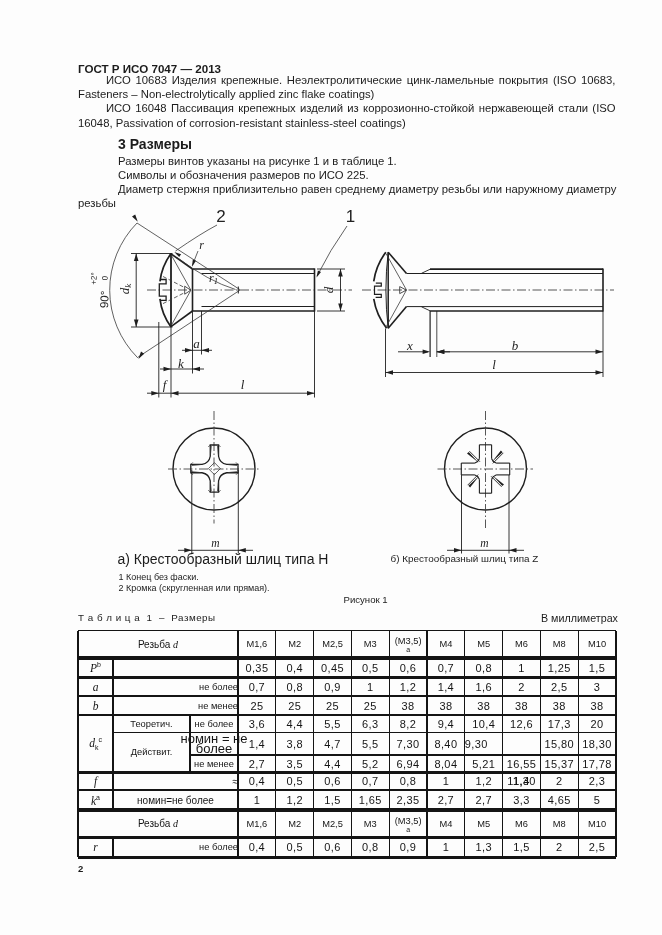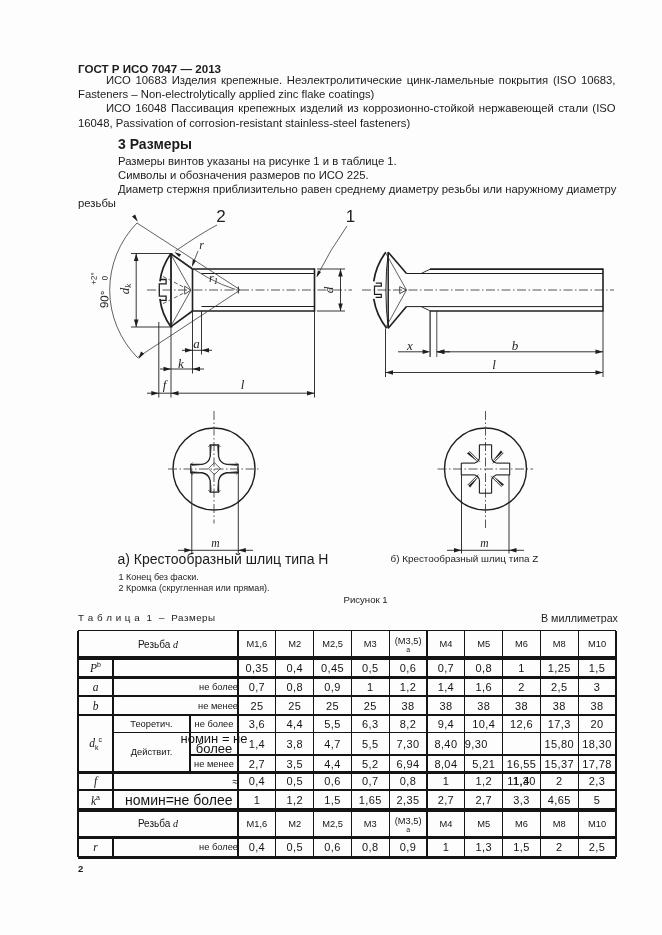--- a/index.html
+++ b/index.html
@@ -8,21 +8,21 @@
 svg{position:absolute;left:0;top:0;}
 .cell{position:absolute;display:flex;align-items:center;justify-content:center;
  font-size:11px;color:#151515;}
 .hline,.vline{position:absolute;background:#141414;}
 i.sym{font-family:"Liberation Serif",serif;font-style:italic;}
 </style></head><body>
 <div class="t" style="left:78px;top:61.5px;font-size:11.6px;font-weight:bold;letter-spacing:0;line-height:14.3px;"><span style="white-space:nowrap">ГОСТ Р ИСО 7047 — 2013</span></div>
 <div class="t" style="left:106px;top:72.8px;font-size:11.3px;word-spacing:1.6px;line-height:14.3px">ИСО 10683 Изделия крепежные. Неэлектролитические цинк-ламельные покрытия (ISO 10683,</div>
 <div class="t" style="left:78px;top:87.1px;font-size:11.3px;font-weight:normal;letter-spacing:0;line-height:14.3px;"><span style="white-space:nowrap">Fasteners – Non-electrolytically applied zinc flake coatings)</span></div>
 <div class="t" style="left:106px;top:101.4px;font-size:11.3px;word-spacing:1.2px;line-height:14.3px">ИСО 16048 Пассивация крепежных изделий из коррозионно-стойкой нержавеющей стали (ISO</div>
-<div class="t" style="left:78px;top:115.7px;font-size:11.3px;font-weight:normal;letter-spacing:0;line-height:14.3px;"><span style="white-space:nowrap">16048, Passivation of corrosion-resistant stainless-steel fasteners)</span></div>
+<div class="t" style="left:78px;top:115.7px;font-size:11.3px;font-weight:normal;letter-spacing:0;line-height:14.3px;"><span style="white-space:nowrap">16048, Passivation of corrosion-resistant stainless-steel coatings)</span></div>
 <div class="t" style="left:118px;top:137px;font-size:14px;font-weight:bold;letter-spacing:0;line-height:14.3px;"><span style="white-space:nowrap">3 Размеры</span></div>
 <div class="t" style="left:118px;top:153.5px;font-size:11.3px;font-weight:normal;letter-spacing:0;line-height:14.3px;"><span style="white-space:nowrap">Размеры винтов указаны на рисунке 1 и в таблице 1.</span></div>
 <div class="t" style="left:118px;top:167.8px;font-size:11.3px;font-weight:normal;letter-spacing:0;line-height:14.3px;"><span style="white-space:nowrap">Символы и обозначения размеров по ИСО 225.</span></div>
 <div class="t" style="left:118px;top:182.1px;font-size:11.3px;line-height:14.3px">Диаметр стержня приблизительно равен среднему диаметру резьбы или наружному диаметру</div>
 <div class="t" style="left:78px;top:196.4px;font-size:11.3px;font-weight:normal;letter-spacing:0;line-height:14.3px;"><span style="white-space:nowrap">резьбы</span></div>
 <svg width="662" height="935" viewBox="0 0 662 935">
     <line x1="147" y1="290.0" x2="352" y2="290.0" stroke="#444" stroke-width="0.9" stroke-dasharray="9 2.5 1.5 2.5" stroke-linecap="butt"></line>
     <line x1="193" y1="269" x2="314.5" y2="269" stroke="#1f1f1f" stroke-width="1.6" stroke-linecap="butt"></line>
     <line x1="193" y1="311" x2="314.5" y2="311" stroke="#1f1f1f" stroke-width="1.6" stroke-linecap="butt"></line>
     <line x1="201.5" y1="273.5" x2="314.5" y2="273.5" stroke="#1f1f1f" stroke-width="1.0" stroke-linecap="butt"></line>
@@ -503,21 +503,21 @@
   </div>
 <div class="cell" style="left:540.4px;top:772.40px;width:37.80px;height:17.60px;font-size:11px;justify-content:center;">
     <span style="white-space:nowrap"><span style="letter-spacing:0.4px">2</span></span>
   </div>
 <div class="cell" style="left:578.2px;top:772.40px;width:37.80px;height:17.60px;font-size:11px;justify-content:center;">
     <span style="white-space:nowrap"><span style="letter-spacing:0.4px">2,3</span></span>
   </div>
 <div class="cell" style="left:78.0px;top:790.00px;width:35.00px;height:20.00px;font-size:11.5px;justify-content:center;">
     <span style="white-space:nowrap"><i class="sym">k</i><sup style="font-size:7px">a</sup></span>
   </div>
-<div class="cell" style="left:113.0px;top:790.00px;width:125.00px;height:20.00px;font-size:14px;justify-content:flex-start;padding-right:5px;margin-left:12px;">
+<div class="cell" style="left:113.0px;top:790.00px;width:125.00px;height:20.00px;font-size:10px;justify-content:center;padding-right:5px;">
     <span style="white-space:nowrap">номин=не более</span>
   </div>
 <div class="cell" style="left:238.0px;top:790.00px;width:37.80px;height:20.00px;font-size:11px;justify-content:center;">
     <span style="white-space:nowrap"><span style="letter-spacing:0.4px">1</span></span>
   </div>
 <div class="cell" style="left:275.8px;top:790.00px;width:37.80px;height:20.00px;font-size:11px;justify-content:center;">
     <span style="white-space:nowrap"><span style="letter-spacing:0.4px">1,2</span></span>
   </div>
 <div class="cell" style="left:313.6px;top:790.00px;width:37.80px;height:20.00px;font-size:11px;justify-content:center;">
     <span style="white-space:nowrap"><span style="letter-spacing:0.4px">1,5</span></span>

